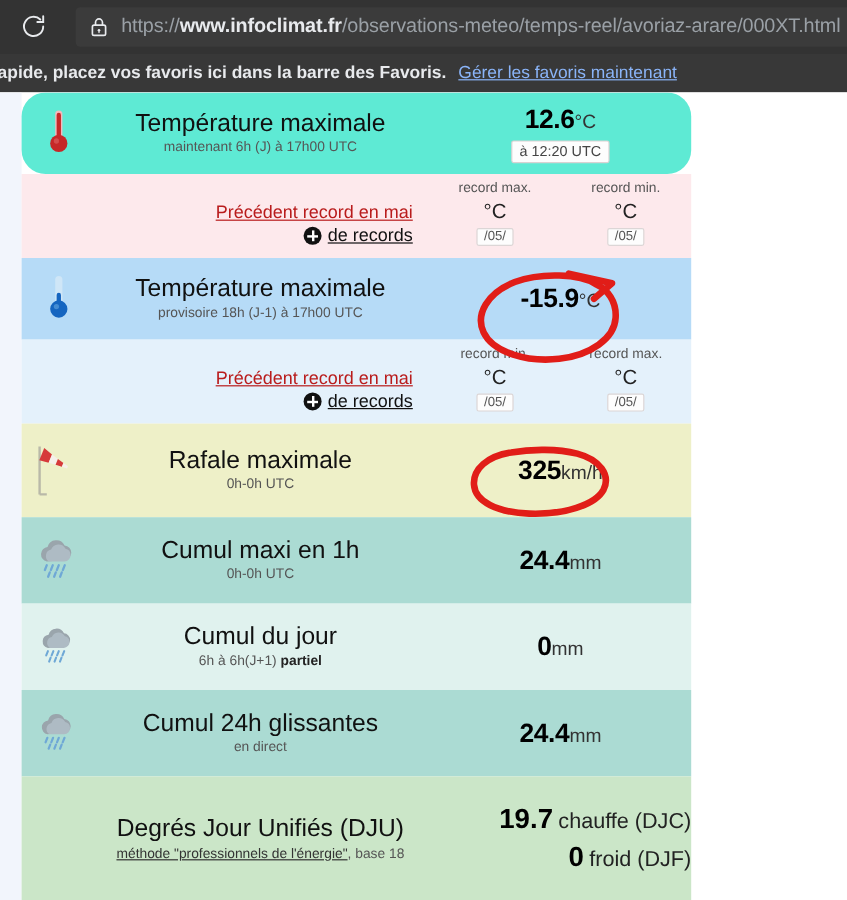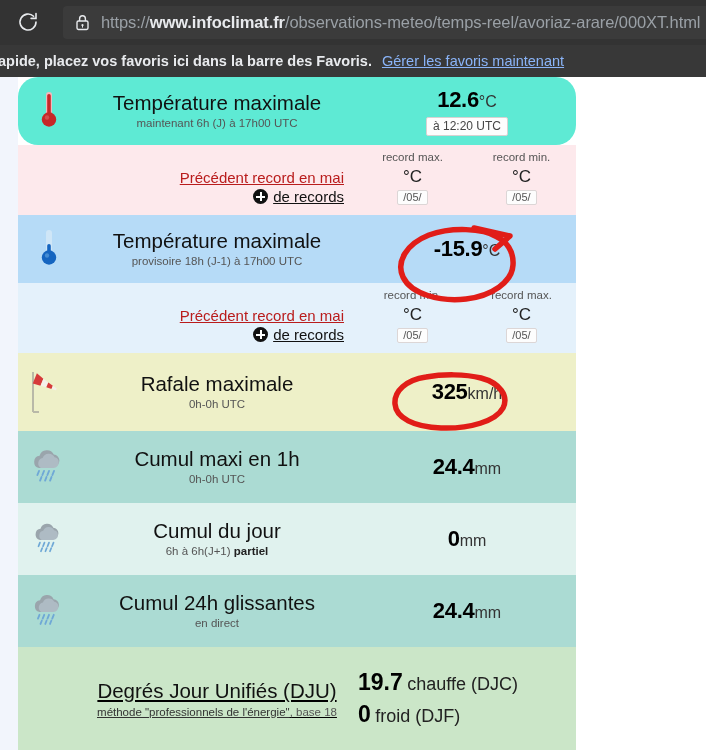--- a/index.html
+++ b/index.html
@@ -213,25 +213,25 @@
   }
   .rec-headers {
     position: absolute;
     left: 0; top: 6px;
     width: 558px;
     display: flex;
   }
   .rec-headers .spacer { flex: 1 1 auto; }
 
   
-  .dju-label { text-align: center; text-decoration: underline; }
+  .dju-label { text-align: center; }
   .dju-title { font-size: 20.5px; color: #111111; }
   .dju-sub { font-size: 11.5px; color: #555555; margin-top: 3px; }
   .dju-sub .u { text-decoration: underline; color: #333; }
-  .dju-values { text-align: left; line-height: 1.35; }
+  .dju-values { text-align: right; line-height: 1.35; }
   .dju-line .n { font-size: 23px; font-weight: bold; color: #000; }
   .dju-line .t { font-size: 18px; color: #222; }
 
   
   .ico { display: block; }
 
   
   .annot {
     position: absolute;
     pointer-events: none;

